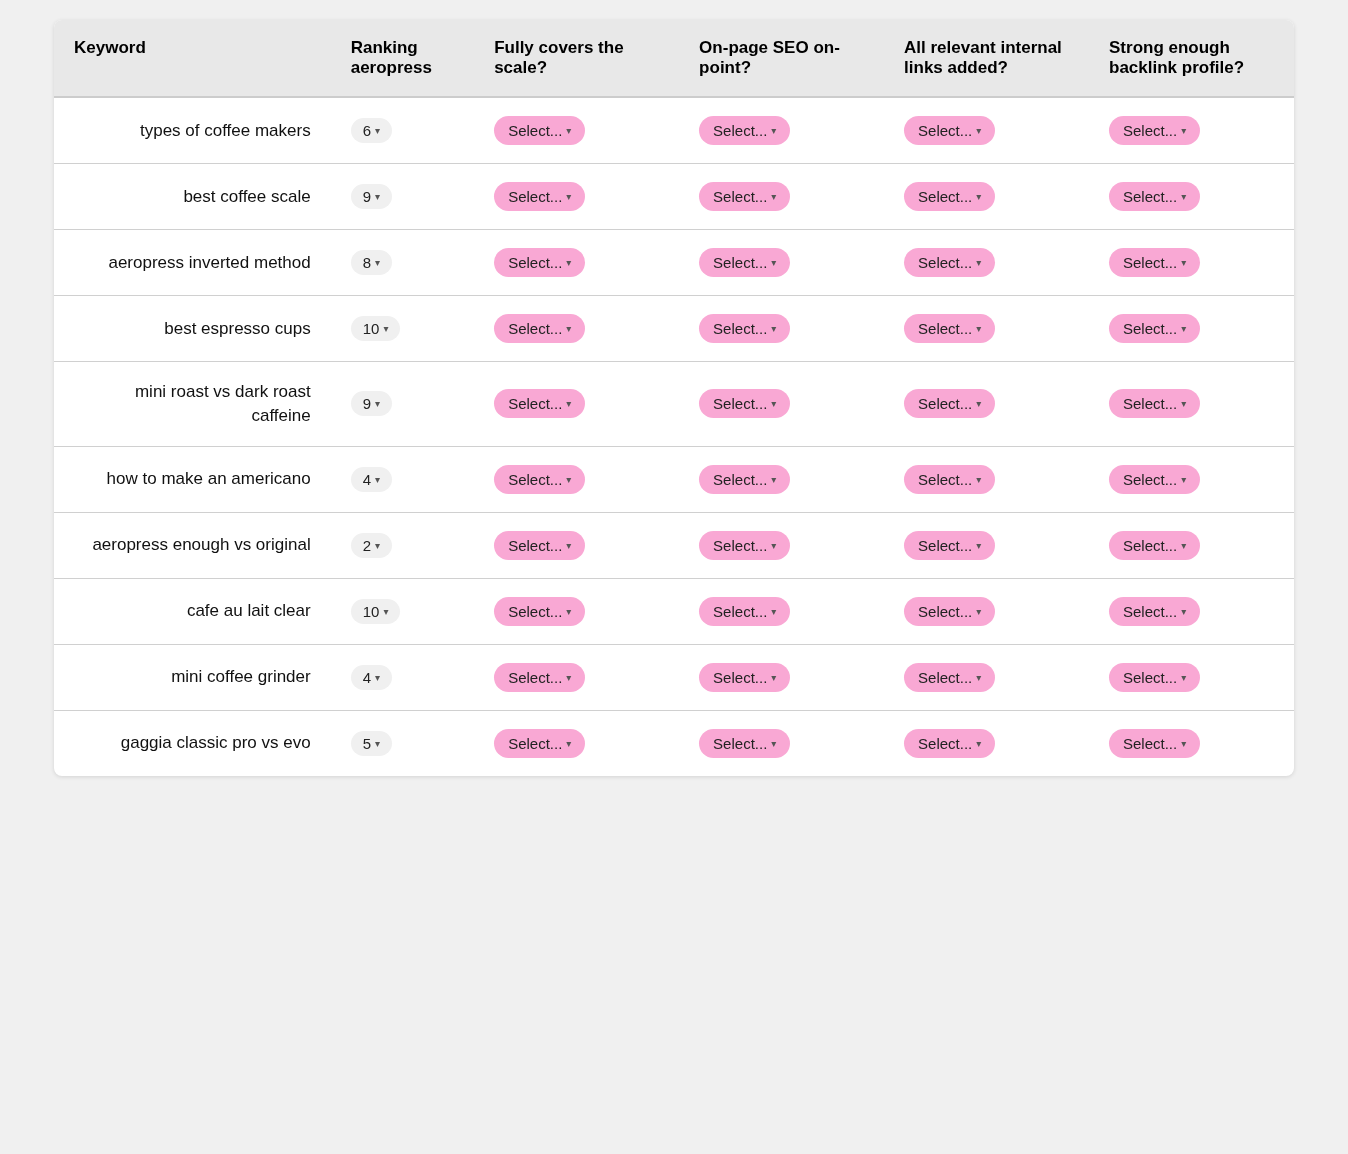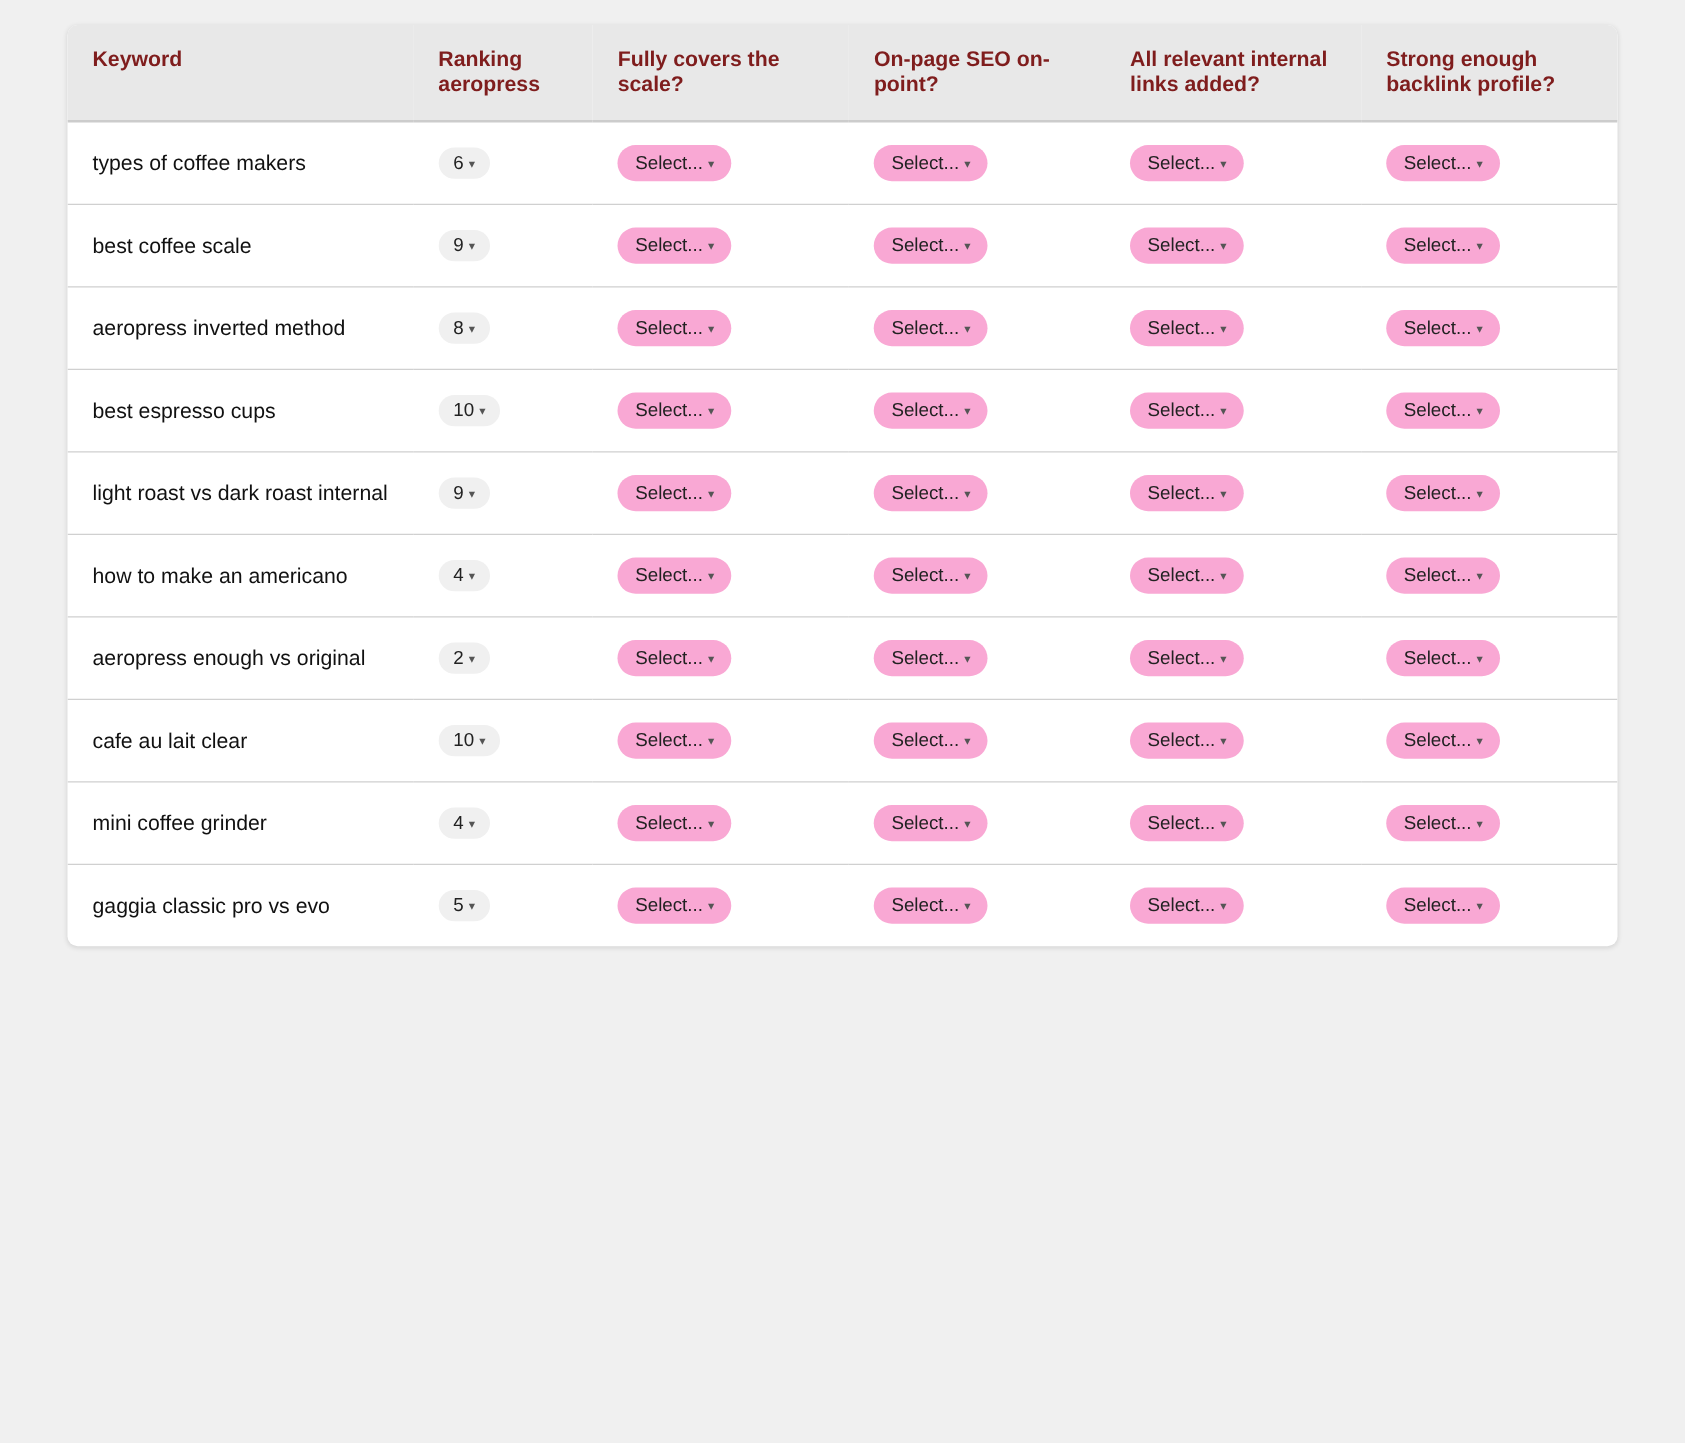--- a/index.html
+++ b/index.html
@@ -33,21 +33,21 @@
 
     thead tr {
       background: #e8e8e8;
     }
 
     thead th {
       padding: 18px 20px;
       text-align: left;
       font-weight: 700;
       font-size: 17px;
-      color: #7f1d1d;
+      color: #000000;
       vertical-align: top;
       border-bottom: 2px solid #ccc;
     }
 
     thead th:first-child {
       width: 270px;
     }
 
     thead th:nth-child(2) {
       width: 140px;
@@ -73,20 +73,21 @@
       padding: 18px 20px;
       font-size: 16px;
       color: #111;
       vertical-align: middle;
     }
 
     .keyword-cell {
       font-size: 17px;
       font-weight: 400;
       line-height: 1.4;
+      text-align: right;
     }
 
     .rank-badge {
       display: inline-flex;
       align-items: center;
       gap: 4px;
       background: #f0f0f0;
       border-radius: 20px;
       padding: 4px 12px;
       font-size: 15px;
@@ -221,21 +222,21 @@
           <td><button class="select-btn">
               <span>Select...</span>
               <span class="chevron">▾</span>
             </button></td>
           <td><button class="select-btn">
               <span>Select...</span>
               <span class="chevron">▾</span>
             </button></td>
         </tr>
         <tr>
-          <td class="keyword-cell">light roast vs dark roast internal</td>
+          <td class="keyword-cell">mini roast vs dark roast caffeine</td>
           <td><span class="rank-badge">
               <span>9</span>
               <span class="chevron">▾</span>
             </span></td>
           <td><button class="select-btn">
               <span>Select...</span>
               <span class="chevron">▾</span>
             </button></td>
           <td><button class="select-btn">
               <span>Select...</span>

